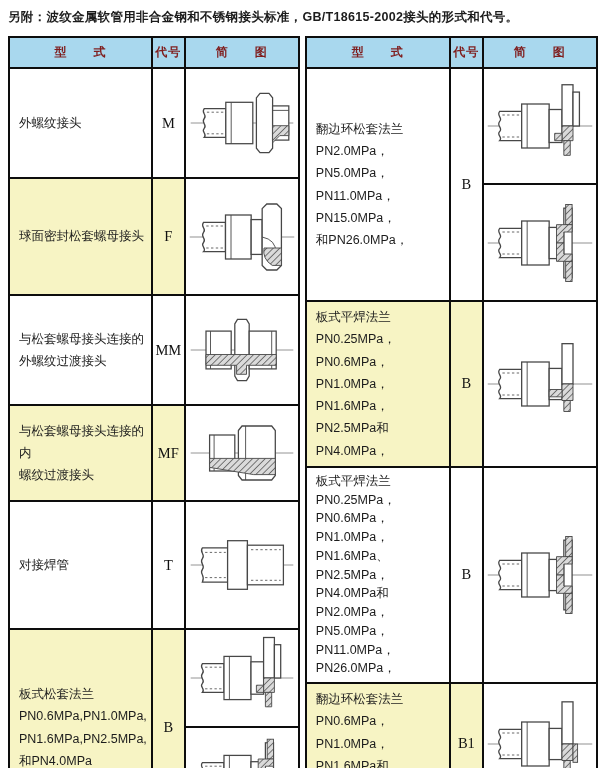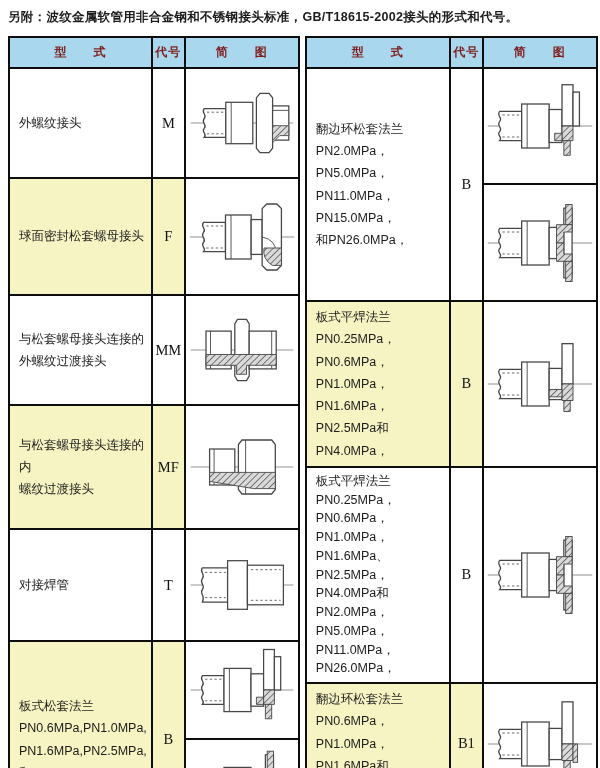--- a/index.html
+++ b/index.html
@@ -123,37 +123,37 @@
             <rect class="p" x="20" y="29" width="28" height="42"></rect>
                 <line class="ln" x1="25" y1="29" x2="25" y2="71"></line>
             <path class="p" d="M52 21 l3 -5 h10 l3 5 v58 l-3 5 h-10 l-3 -5 Z"></path>
             <rect class="p" x="68" y="29" width="30" height="42"></rect>
                 <line class="ln" x1="93" y1="29" x2="93" y2="71"></line>
             <path class="hatch" d="M20 55 h78 v12 h-33 v10 h-11 v-10 h-34 Z"></path>
           </svg>
         </td>
       </tr>
 
-      <tr style="height:124px">
+      <tr style="height:96px">
         <td class="type hl">与松套螺母接头连接的内
 螺纹过渡接头</td>
         <td class="code hl">MF</td>
         <td class="diag">
           <svg class="d" viewBox="0 0 120 100" width="110" height="90">
             <line class="ax" x1="3" y1="50" x2="117" y2="50"></line>
             <rect class="p" x="24" y="30" width="28" height="40"></rect>
                 <line class="ln" x1="29" y1="30" x2="29" y2="70"></line>
             <path class="p" d="M56 25 l4 -5 h33 l4 5 v50 l-4 5 h-33 l-4 -5 Z"></path>
             <line class="ln" x1="64" y1="20" x2="64" y2="80"></line>
             <path class="hatch" d="M24 56 h73 v18 h-24 l-49 -8 Z"></path>
           </svg>
         </td>
       </tr>
 
-      <tr style="height:112px">
+      <tr style="height:128px">
         <td class="type">对接焊管</td>
         <td class="code">T</td>
         <td class="diag">
           <svg class="d" viewBox="0 0 120 100" width="110" height="90">
             <line class="ax" x1="3" y1="50" x2="117" y2="50"></line>
             <path class="p" d="M44 31 H16 c-4 5 4 7 0 12 c-4 5 4 7 0 12 c-4 5 4 6 0 14 H44 Z"></path>
             <line class="dash" x1="19" y1="36" x2="42" y2="36"></line>
                 <line class="dash" x1="19" y1="64" x2="42" y2="64"></line>
             <rect class="p" x="44" y="23" width="22" height="54"></rect>
             <rect class="p" x="66" y="28" width="40" height="44"></rect>

